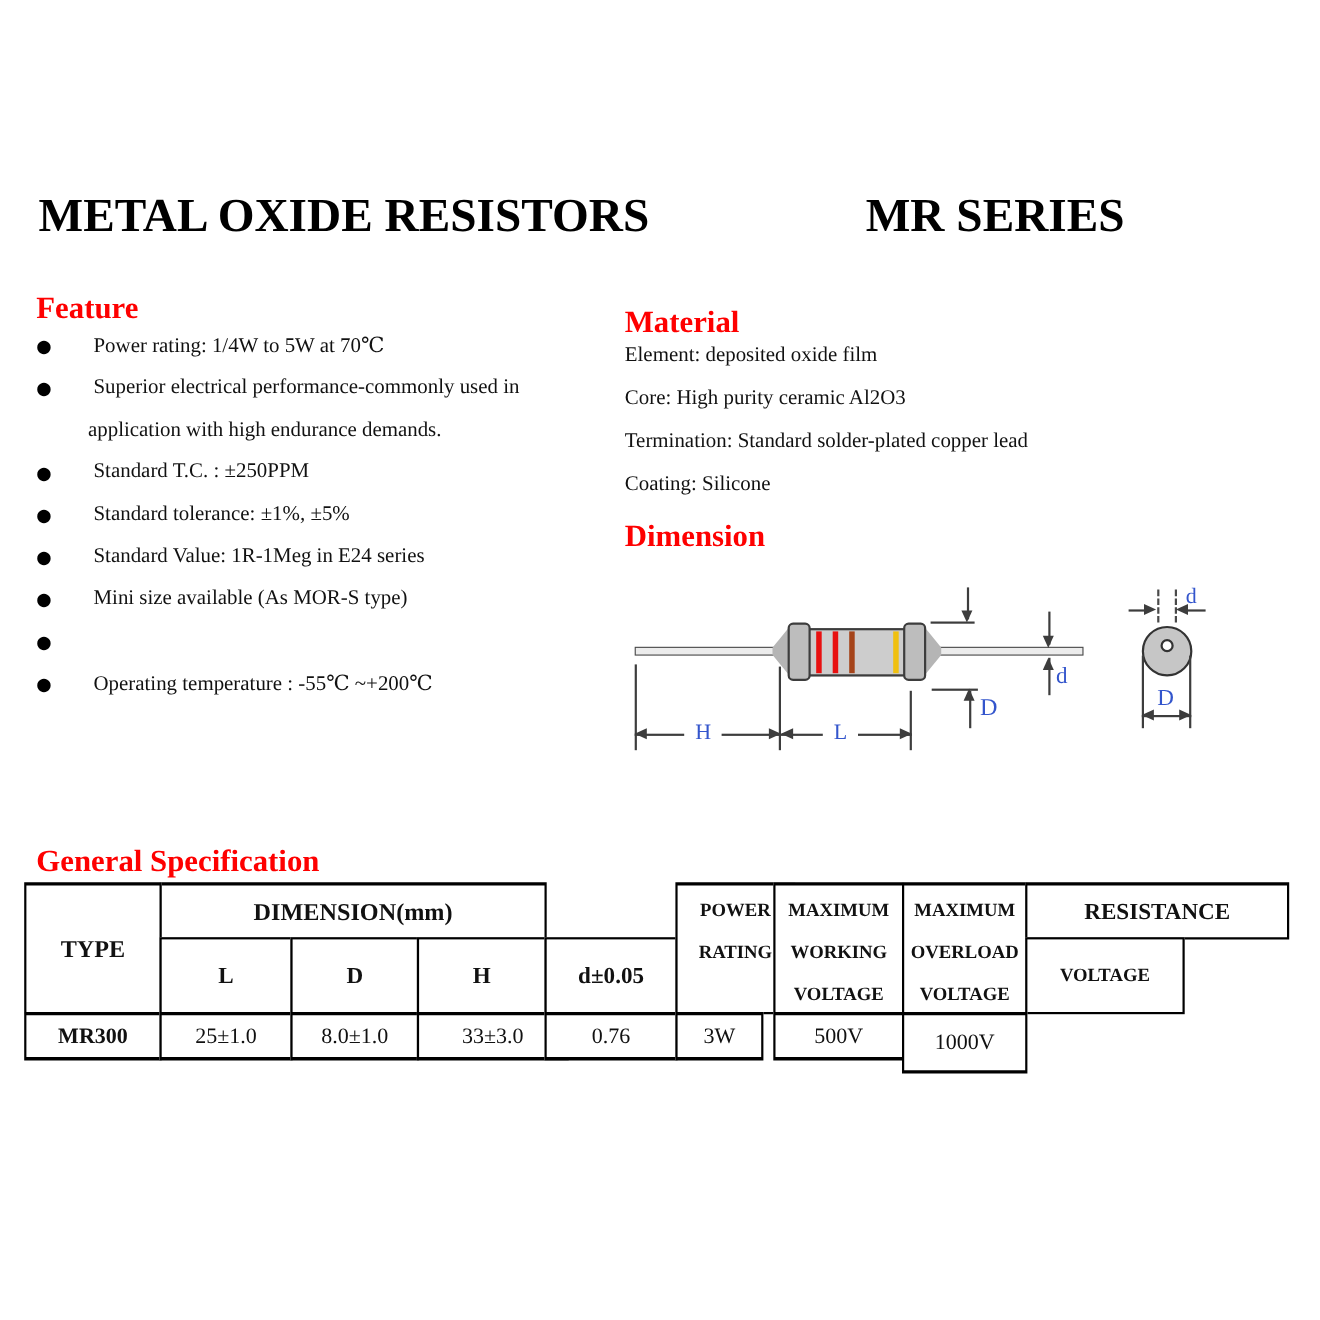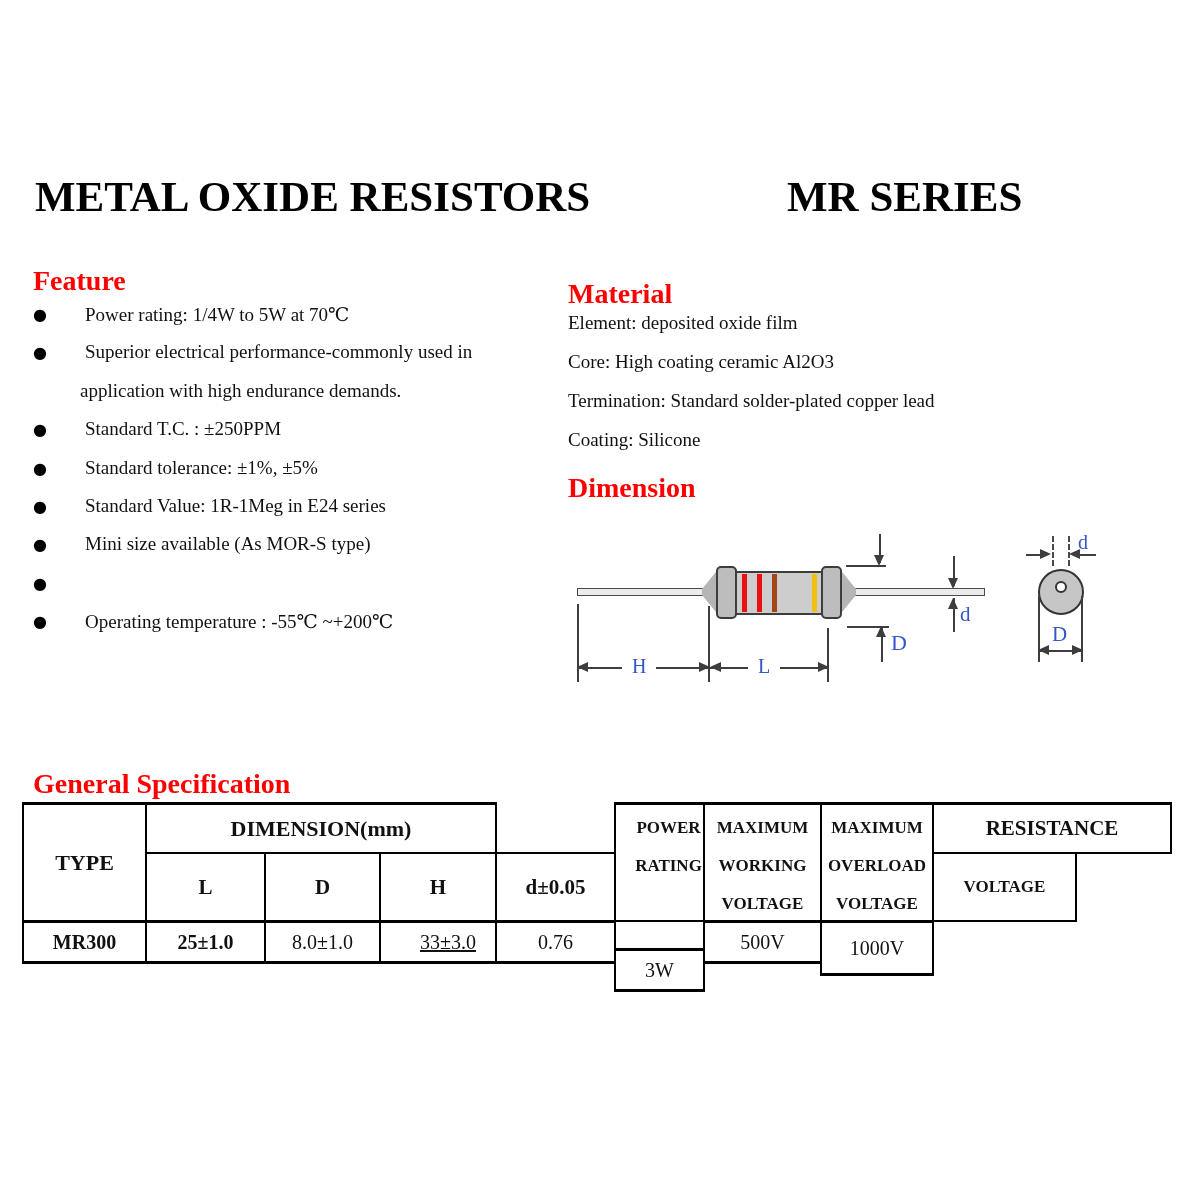--- a/index.html
+++ b/index.html
@@ -108,21 +108,21 @@
     </div>
     <div class="f-line">
       <span class="bullet">●</span>
       <span class="f-text">Operating temperature : -55℃ ~+200℃</span>
     </div>
   </div>
 
   <div class="sec-head" style="left:568px;top:278px;">Material</div>
   <div id="material-list">
     <div class="m-line">Element: deposited oxide film</div>
-    <div class="m-line">Core: High coating ceramic Al2O3</div>
+    <div class="m-line">Core: High purity ceramic Al2O3</div>
     <div class="m-line">Termination: Standard solder-plated copper lead</div>
     <div class="m-line">Coating: Silicone</div>
   </div>
 
   <div class="sec-head" style="left:568px;top:472px;">Dimension</div>
 
   <div id="diagram">
 
     <div class="lead" style="left:17px;top:58px;width:137px;"></div>
     <div class="lead" style="left:285px;top:58px;width:140px;"></div>
@@ -205,22 +205,22 @@
     </div>
     <div class="cell topthick multi" style="left:798px;top:0;width:114px;height:120px;">
       <span>MAXIMUM</span>
       <span>OVERLOAD</span>
       <span>VOLTAGE</span>
     </div>
     <div class="cell topthick" style="left:910px;top:0;width:240px;height:52px;font-size:21px;">RESISTANCE</div>
     <div class="cell" style="left:910px;top:50px;width:145px;height:70px;font-size:17px;">VOLTAGE</div>
 
     <div class="cell data bold" style="left:0;top:118px;width:125px;height:44px;">MR300</div>
-    <div class="cell data" style="left:123px;top:118px;width:121px;height:44px;font-weight:bold;">25±1.0</div>
+    <div class="cell data" style="left:123px;top:118px;width:121px;height:44px;">25±1.0</div>
     <div class="cell data" style="left:242px;top:118px;width:117px;height:44px;">8.0±1.0</div>
-    <div class="cell data" style="left:357px;top:118px;width:138px;height:44px;text-decoration:underline;">33±3.0</div>
+    <div class="cell data" style="left:357px;top:118px;width:138px;height:44px;">33±3.0</div>
     <div class="cell data" style="left:473px;top:118px;width:121px;height:44px;">0.76</div>
-    <div class="cell data" style="left:592px;top:118px;width:91px;height:44px;margin-top:28px;">3W</div>
+    <div class="cell data" style="left:592px;top:118px;width:80px;height:44px;">3W</div>
     <div class="cell data" style="left:681px;top:118px;width:119px;height:44px;">500V</div>
     <div class="cell data" style="left:798px;top:118px;width:114px;height:56px;">1000V</div>
   </div>
 
 </div>
 
 </body></html>

